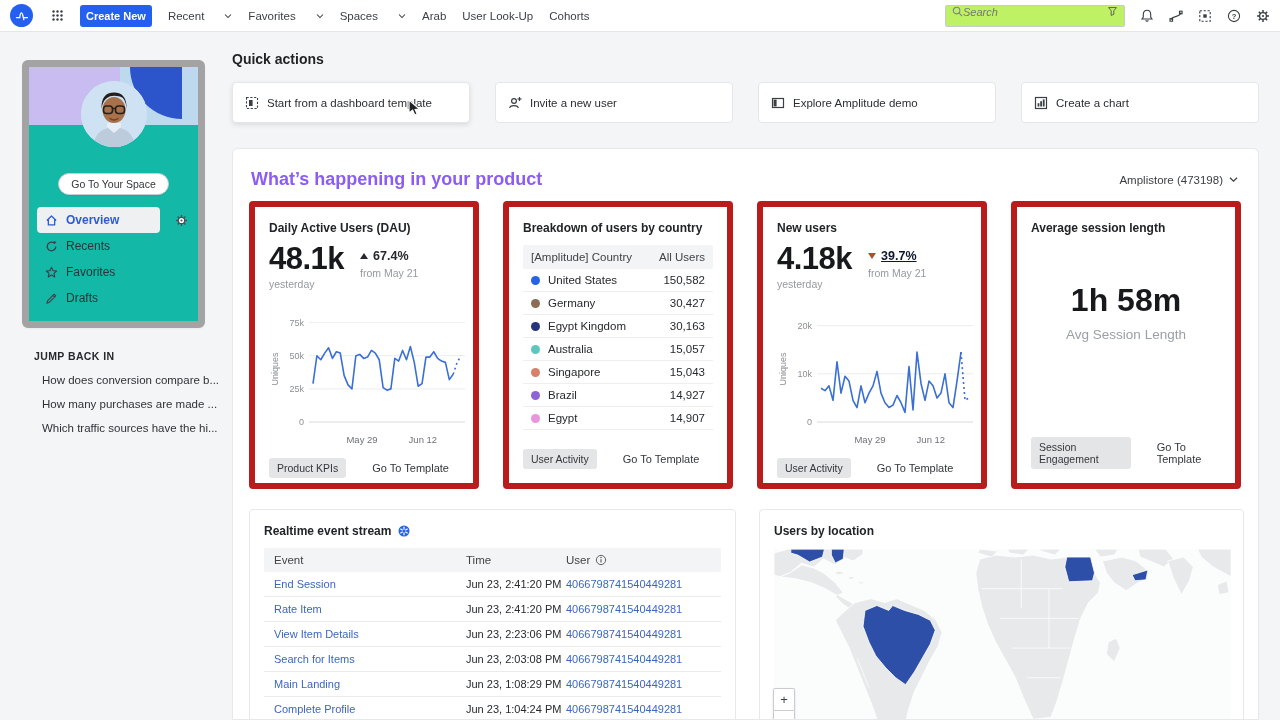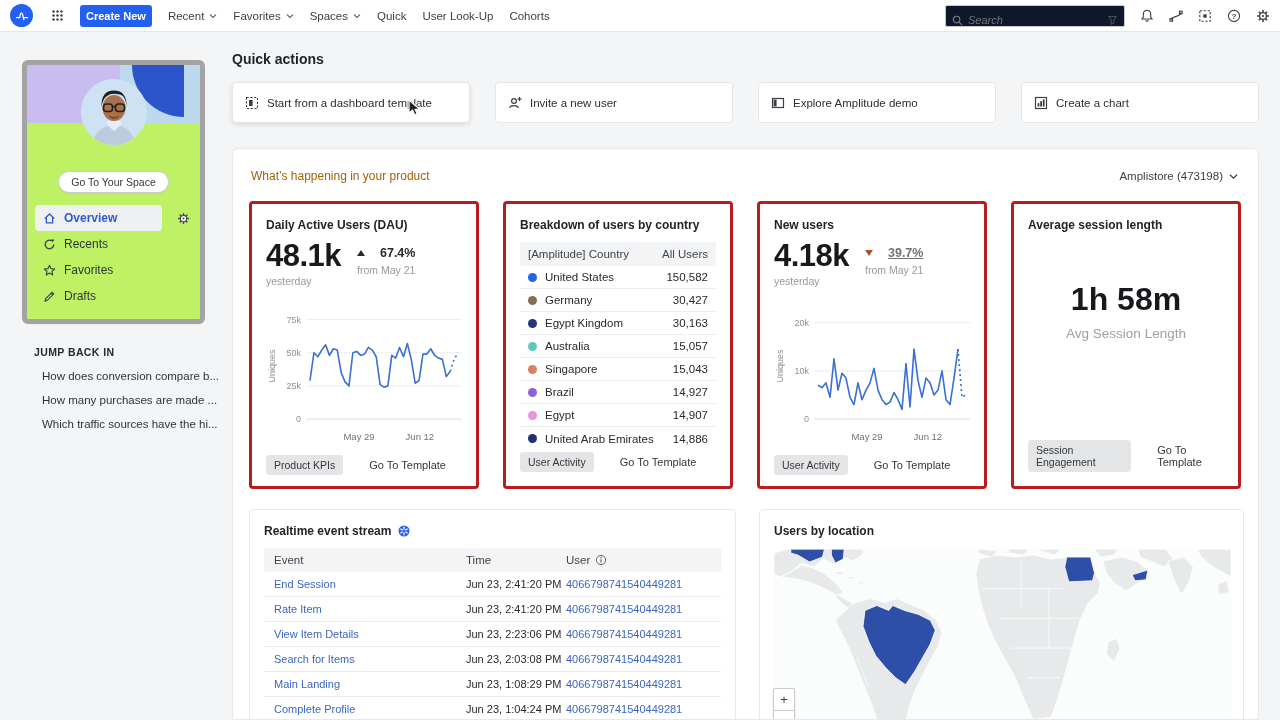--- a/index.html
+++ b/index.html
@@ -8,31 +8,31 @@
 
   
   .navbar { position:absolute; left:0; top:0; width:1280px; height:32px; background:#fff;
     border-bottom:1px solid #e4e6e8; display:flex; align-items:center; padding:0 10px; z-index:50; }
   .nav-left { display:flex; align-items:center; gap:16px; }
   .logo { width:23px; height:23px; border-radius:50%; background:#2360ef; display:flex;
     align-items:center; justify-content:center; }
   .apps-icon { display:flex; margin-left:2px; }
   .btn-create { background:#2360ef; color:#fff; font-size:11px; font-weight:700;
     padding:5px 6px; border-radius:3px; border:none; cursor:pointer; }
-  .menu-item { font-size:11.5px; color:#3a3f45; display:flex; align-items:center; gap:5px; cursor:pointer; }
+  .menu-item { font-size:11.5px; color:#3a3f45; display:flex; align-items:center; gap:20px; cursor:pointer; }
   .nav-right { margin-left:auto; display:flex; align-items:center; gap:15px; }
-  .searchbox { width:180px; height:22px; border:1px solid #c7cacf; border-radius:2px; background:#0f172a;
-    display:flex; align-items:flex-end; padding:0 6px; gap:5px; }
+  .searchbox { width:180px; height:22px; border:1px solid #c7cacf; border-radius:2px; background:#bef264;
+    display:flex; align-items:flex-start; padding:0 6px; }
   .searchbox input { border:none; outline:none; flex:1; font-size:11px; font-style:italic; color:#6d7278;
     font-family:"Liberation Sans", sans-serif; background:transparent; min-width:0; }
   .nav-ico { display:flex; align-items:center; cursor:pointer; }
 
   
   .sidebar { position:absolute; left:22px; top:60px; width:183px; }
-  .side-card { background:#bef264; border:5px solid #a3a3a3; border-radius:6px;
+  .side-card { background:#14b8a6; border:7px solid #a3a3a3; border-radius:6px;
     box-shadow:0 1px 2px rgba(0,0,0,.04); overflow:hidden; padding-bottom:10px; position:relative; }
   .banner { height:58px; background:linear-gradient(90deg,#c9bcf0 0 54%, #bdd9ee 54% 100%);
     position:relative; overflow:hidden; }
   .quarter { position:absolute; right:16px; top:0; width:52px; height:52px; background:#2c55cc;
     border-radius:0 0 0 100%; }
   .avatar { position:absolute; left:50%; transform:translateX(-50%); top:14px; width:66px; height:66px;
     border-radius:50%; overflow:hidden; z-index:2; background:#cfe2f3; }
   .space-btn { display:block; margin:48px auto 0; background:#fff; border:1px solid #c9ccd1;
     border-radius:12px; font-size:10.5px; color:#33373b; padding:4px 12px; cursor:pointer;
     box-shadow:0 1px 1px rgba(0,0,0,.05); font-family:"Liberation Sans", sans-serif; }
@@ -51,33 +51,33 @@
   .qa-row { position:absolute; left:232px; top:82px; display:flex; gap:25px; }
   .qa-card { width:238px; height:41px; background:#fff; border:1px solid #e4e6e8; border-radius:4px;
     display:flex; align-items:center; gap:8px; padding:0 12px; font-size:11.5px; color:#2a2e33; cursor:pointer; }
   .qa-card.hovered { box-shadow:0 2px 5px rgba(0,0,0,.10); }
   .cursor-overlay { position:absolute; left:408px; top:100px; z-index:99; pointer-events:none; }
 
   
   .panel { position:absolute; left:232px; top:148px; width:1027px; height:572px; background:#fff;
     border:1px solid #e7e8ea; border-radius:6px 6px 0 0; overflow:hidden; }
   .panel-head { display:flex; justify-content:space-between; align-items:center; padding:20px 20px 0 18px; }
-  .panel-title { font-size:12px; font-weight:400; color:#a16207; }
+  .panel-title { font-size:18px; font-weight:700; color:#8b5cf6; }
   .proj-select { font-size:11.5px; color:#3a3f45; display:flex; align-items:center; gap:6px; cursor:pointer; }
 
   .kpi-row { position:absolute; left:16px; top:52px; display:flex; gap:24px; }
-  .kpi-card { width:230px; height:288px; background:#fff; border:3px solid #b91c1c; border-radius:4px;
+  .kpi-card { width:230px; height:288px; background:#fff; border:6px solid #b91c1c; border-radius:4px;
     padding:14px; display:flex; flex-direction:column; }
   .kpi-title { font-size:12px; font-weight:700; color:#212529; }
   .kpi-val-row { display:flex; align-items:flex-start; margin-top:8px; }
   .kpi-big { font-size:31px; font-weight:700; letter-spacing:-.5px; color:#17191c; line-height:1; }
   .kpi-cap { font-size:10.5px; color:#95999e; margin-top:4px; }
   .delta-block { margin-left:16px; padding-top:6px; }
-  .delta-row { display:flex; align-items:center; gap:5px; font-size:12.5px; font-weight:700; color:#26292d;justify-content:space-between; }
-  .delta-row.down { color:#737373;text-decoration:underline; }
+  .delta-row { display:flex; align-items:center; gap:5px; font-size:12.5px; font-weight:700; color:#26292d; }
+  .delta-row.down { color:#0f172a;text-decoration:underline; }
   .tri-up { width:0; height:0; border-left:4.5px solid transparent; border-right:4.5px solid transparent;
     border-bottom:6px solid #26292d; display:inline-block; }
   .tri-down { width:0; height:0; border-left:4.5px solid transparent; border-right:4.5px solid transparent;
     border-top:6px solid #a4522f; display:inline-block; }
   .kpi-chart { margin-top:16px; }
   .kpi-footer { margin-top:auto; display:flex; align-items:center; gap:26px; }
   .pill { background:#e4e5e7; border-radius:3px; font-size:10.5px; color:#33373b; padding:4px 8px; cursor:pointer; }
   .tpl-link { font-size:11px; color:#33373b; cursor:pointer; }
 
   .ct-head { display:flex; justify-content:space-between; background:#f3f4f5; padding:6px 8px;
@@ -152,21 +152,21 @@
           <polyline points="1,2 5,6 9,2" fill="none" stroke="#3a3f45" stroke-width="1.4"></polyline>
         </svg>
     </div>
     <div class="menu-item">
       <span>Spaces</span>
       <svg width="8" height="6" viewBox="0 0 10 8">
           <polyline points="1,2 5,6 9,2" fill="none" stroke="#3a3f45" stroke-width="1.4"></polyline>
         </svg>
     </div>
     <div class="menu-item">
-        <span>Quick</span>
+        <span>Arab</span>
       </div>
     <div class="menu-item">
         <span>User Look-Up</span>
       </div>
     <div class="menu-item">
         <span>Cohorts</span>
       </div>
   </div>
   <div class="nav-right">
     <div class="searchbox">
@@ -438,25 +438,20 @@
       <div class="ct-row">
           <span class="dot" style="background: rgb(143, 98, 216);"></span>
           <span>Brazil</span>
           <span class="ct-val">14,927</span>
         </div>
       <div class="ct-row">
           <span class="dot" style="background: rgb(231, 149, 220);"></span>
           <span>Egypt</span>
           <span class="ct-val">14,907</span>
         </div>
-      <div class="ct-row" style="border-bottom:none;">
-          <span class="dot" style="background: rgb(35, 48, 107);"></span>
-          <span>United Arab Emirates</span>
-          <span class="ct-val">14,886</span>
-        </div>
       <div class="kpi-footer">
         <span class="pill">User Activity</span>
         <span class="tpl-link">Go To Template</span>
       </div>
     </div>
 
     <div class="kpi-card">
       <div class="kpi-title">New users</div>
       <div class="kpi-val-row">
         <div>

